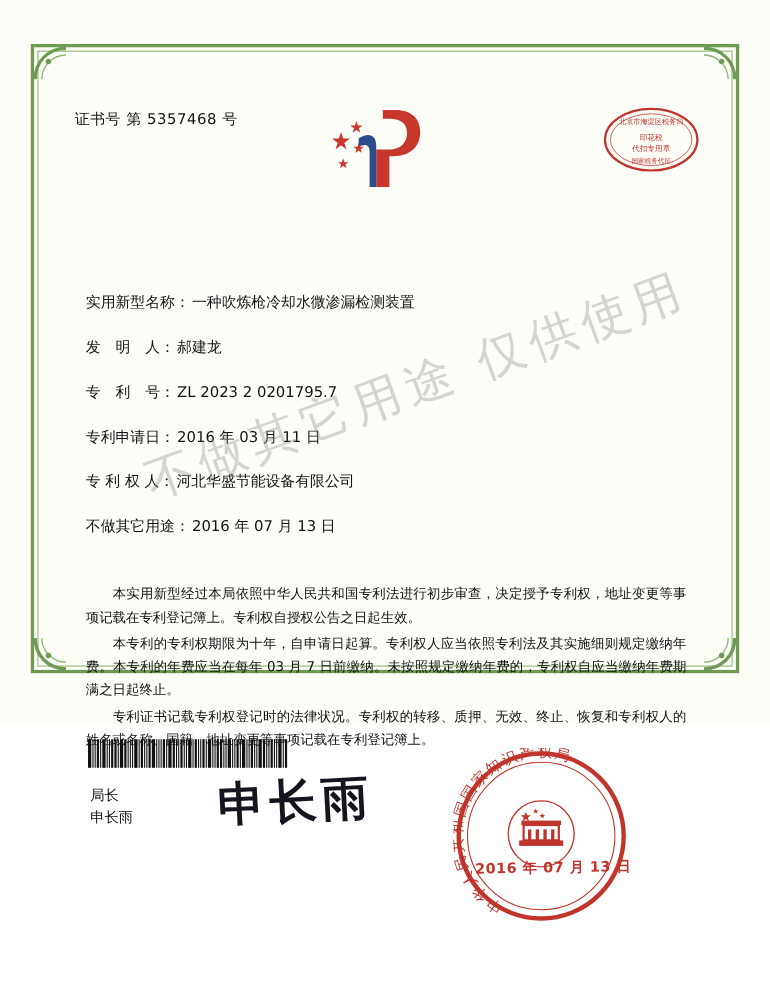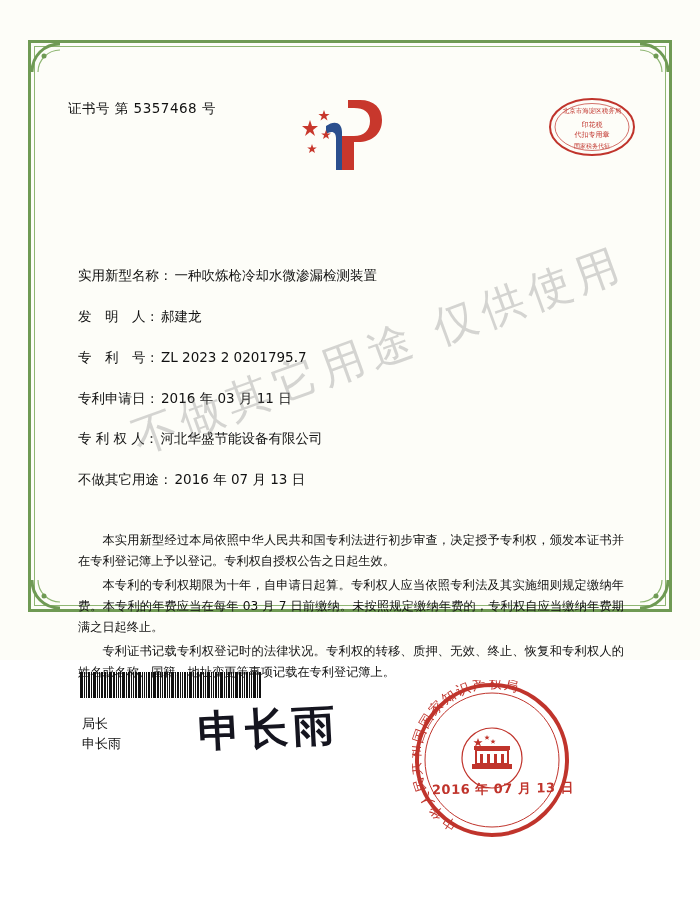--- a/index.html
+++ b/index.html
@@ -282,21 +282,21 @@
       <span class="field-label">专 利 权 人：</span>
       <span class="field-value">河北华盛节能设备有限公司</span>
     </div>
     <div class="field-row">
       <span class="field-label">不做其它用途：</span>
       <span class="field-value">2016 年 07 月 13 日</span>
     </div>
   </div>
 
   <div class="paragraphs">
-    <p>本实用新型经过本局依照中华人民共和国专利法进行初步审查，决定授予专利权，颁发本证书并在专利登记簿上予以登记。专利权自授权公告之日起生效。</p>
+    <p>本实用新型经过本局依照中华人民共和国专利法进行初步审查，决定授予专利权，地址变更等事项记载在专利登记簿上。专利权自授权公告之日起生效。</p>
     <p>本专利的专利权期限为十年，自申请日起算。专利权人应当依照专利法及其实施细则规定缴纳年费。本专利的年费应当在每年 03 月 7 日前缴纳。未按照规定缴纳年费的，专利权自应当缴纳年费期满之日起终止。</p>
     <p>专利证书记载专利权登记时的法律状况。专利权的转移、质押、无效、终止、恢复和专利权人的姓名或名称、国籍、地址变更等事项记载在专利登记簿上。</p>
   </div>
 
   <div class="barcode" id="barcode">
       <i style="width: 3px;"></i>
       <i style="width: 1px;"></i>
       <i style="width: 1px;"></i>
       <i style="width: 2px;"></i>
       <i style="width: 1px;"></i>

